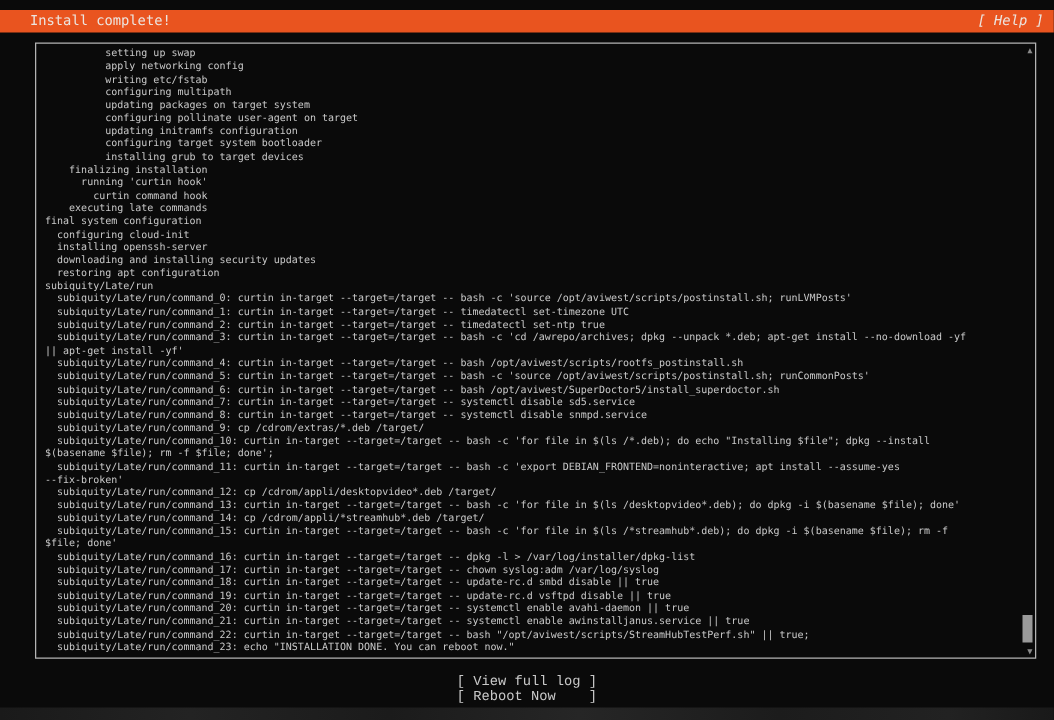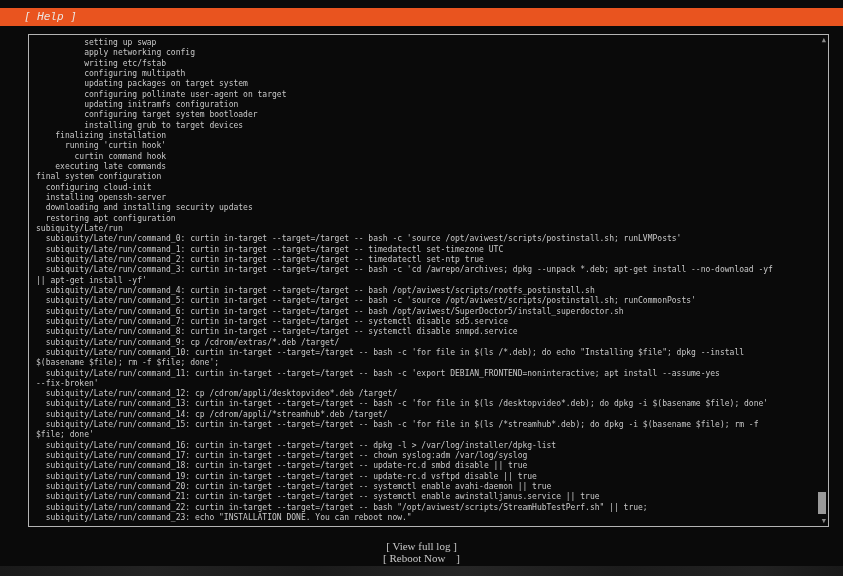--- a/index.html
+++ b/index.html
@@ -55,34 +55,35 @@
     position:absolute;left:0;top:541px;width:843px;
     text-align:center;
     color:#c9c9c9;
   }
   .footer .btn{
     display:block;
     font-size:11px;line-height:11.5px;
     white-space:pre;
     color:#c9c9c9;
     background:none;border:none;
-    font-family:Liberation Serif, serif;
+    font-family:Liberation Mono, monospace;
     margin:0 auto;padding:0;
     cursor:default;
   }
   
   .bottom-strip{
     position:absolute;left:0;top:566px;width:843px;height:10px;
     background:linear-gradient(90deg,#1a1a1a 0%,#232323 18%,#1b1b1b 37%,#262626 55%,#1c1c1c 74%,#222 90%,#191919 100%);
   }
 </style>
 </head>
 <body>
 
 <div class="titlebar">
+  <span>Install complete!</span>
   <span class="help">[ Help ]</span>
 </div>
 
 <div class="log-panel">
   <div class="log-lines"><div class="log-line">          setting up swap</div><div class="log-line">          apply networking config</div><div class="log-line">          writing etc/fstab</div><div class="log-line">          configuring multipath</div><div class="log-line">          updating packages on target system</div><div class="log-line">          configuring pollinate user-agent on target</div><div class="log-line">          updating initramfs configuration</div><div class="log-line">          configuring target system bootloader</div><div class="log-line">          installing grub to target devices</div><div class="log-line">    finalizing installation</div><div class="log-line">      running 'curtin hook'</div><div class="log-line">        curtin command hook</div><div class="log-line">    executing late commands</div><div class="log-line">final system configuration</div><div class="log-line">  configuring cloud-init</div><div class="log-line">  installing openssh-server</div><div class="log-line">  downloading and installing security updates</div><div class="log-line">  restoring apt configuration</div><div class="log-line">subiquity/Late/run</div><div class="log-line">  subiquity/Late/run/command_0: curtin in-target --target=/target -- bash -c 'source /opt/aviwest/scripts/postinstall.sh; runLVMPosts'</div><div class="log-line">  subiquity/Late/run/command_1: curtin in-target --target=/target -- timedatectl set-timezone UTC</div><div class="log-line">  subiquity/Late/run/command_2: curtin in-target --target=/target -- timedatectl set-ntp true</div><div class="log-line">  subiquity/Late/run/command_3: curtin in-target --target=/target -- bash -c 'cd /awrepo/archives; dpkg --unpack *.deb; apt-get install --no-download -yf</div><div class="log-line">|| apt-get install -yf'</div><div class="log-line">  subiquity/Late/run/command_4: curtin in-target --target=/target -- bash /opt/aviwest/scripts/rootfs_postinstall.sh</div><div class="log-line">  subiquity/Late/run/command_5: curtin in-target --target=/target -- bash -c 'source /opt/aviwest/scripts/postinstall.sh; runCommonPosts'</div><div class="log-line">  subiquity/Late/run/command_6: curtin in-target --target=/target -- bash /opt/aviwest/SuperDoctor5/install_superdoctor.sh</div><div class="log-line">  subiquity/Late/run/command_7: curtin in-target --target=/target -- systemctl disable sd5.service</div><div class="log-line">  subiquity/Late/run/command_8: curtin in-target --target=/target -- systemctl disable snmpd.service</div><div class="log-line">  subiquity/Late/run/command_9: cp /cdrom/extras/*.deb /target/</div><div class="log-line">  subiquity/Late/run/command_10: curtin in-target --target=/target -- bash -c 'for file in $(ls /*.deb); do echo "Installing $file"; dpkg --install</div><div class="log-line">$(basename $file); rm -f $file; done';</div><div class="log-line">  subiquity/Late/run/command_11: curtin in-target --target=/target -- bash -c 'export DEBIAN_FRONTEND=noninteractive; apt install --assume-yes</div><div class="log-line">--fix-broken'</div><div class="log-line">  subiquity/Late/run/command_12: cp /cdrom/appli/desktopvideo*.deb /target/</div><div class="log-line">  subiquity/Late/run/command_13: curtin in-target --target=/target -- bash -c 'for file in $(ls /desktopvideo*.deb); do dpkg -i $(basename $file); done'</div><div class="log-line">  subiquity/Late/run/command_14: cp /cdrom/appli/*streamhub*.deb /target/</div><div class="log-line">  subiquity/Late/run/command_15: curtin in-target --target=/target -- bash -c 'for file in $(ls /*streamhub*.deb); do dpkg -i $(basename $file); rm -f</div><div class="log-line">$file; done'</div><div class="log-line">  subiquity/Late/run/command_16: curtin in-target --target=/target -- dpkg -l &gt; /var/log/installer/dpkg-list</div><div class="log-line">  subiquity/Late/run/command_17: curtin in-target --target=/target -- chown syslog:adm /var/log/syslog</div><div class="log-line">  subiquity/Late/run/command_18: curtin in-target --target=/target -- update-rc.d smbd disable || true</div><div class="log-line">  subiquity/Late/run/command_19: curtin in-target --target=/target -- update-rc.d vsftpd disable || true</div><div class="log-line">  subiquity/Late/run/command_20: curtin in-target --target=/target -- systemctl enable avahi-daemon || true</div><div class="log-line">  subiquity/Late/run/command_21: curtin in-target --target=/target -- systemctl enable awinstalljanus.service || true</div><div class="log-line">  subiquity/Late/run/command_22: curtin in-target --target=/target -- bash "/opt/aviwest/scripts/StreamHubTestPerf.sh" || true;</div><div class="log-line">  subiquity/Late/run/command_23: echo "INSTALLATION DONE. You can reboot now."</div></div>
   <div class="scroll-up">▲</div>
   <div class="scroll-thumb"></div>
   <div class="scroll-down">▼</div>
 </div>
 

